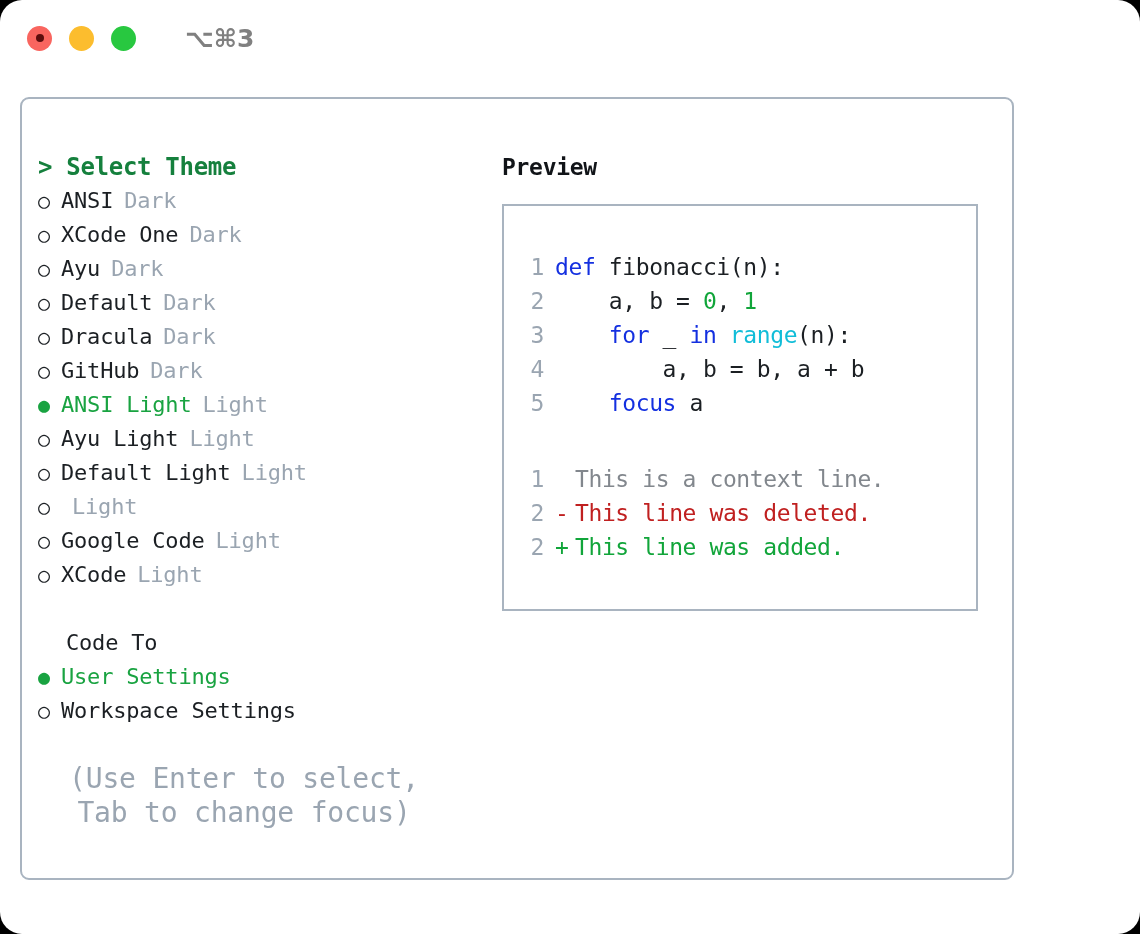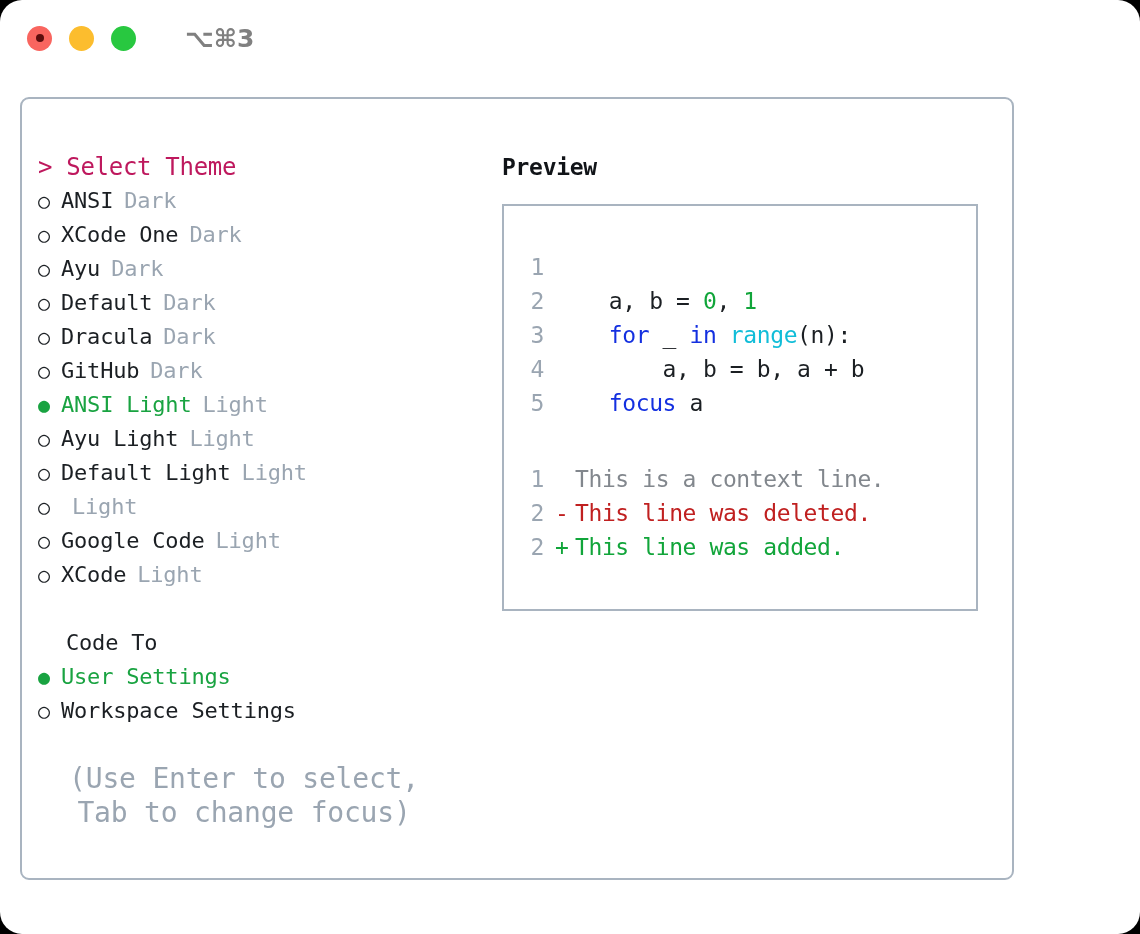--- a/index.html
+++ b/index.html
@@ -70,22 +70,22 @@
   }
 
   
   .left {
     position: absolute;
     left: 16px; top: 51px;
     width: 440px;
   }
   .section-head {
     font-size: 24px;
-    font-weight: 400;
-    color: #be185d;
+    font-weight: 700;
+    color: #15803d;
     letter-spacing: -0.3px;
     white-space: pre;
     line-height: 34px;
     margin: 0 0 0 0;
   }
   .opt-list { margin: 0; padding: 0; list-style: none; }
   .opt {
     display: flex;
     align-items: baseline;
     line-height: 34px;
@@ -235,21 +235,21 @@
           </ul>
 
         <div class="hint">(Use Enter to select, Tab to change focus)</div>
       </div>
 
       <div class="right">
         <div class="preview-head">Preview</div>
 
         <div class="preview-box">
           <div id="code-block">
-              <div class="code-line"><span class="lnum">1</span></div>
+              <div class="code-line"><span class="lnum">1</span><span><span class="kw">def</span><span class="code-txt"> fibonacci(n):</span></span></div>
               <div class="code-line"><span class="lnum">2</span><span><span class="code-txt">    a, b = </span><span class="num">0</span><span class="code-txt">, </span><span class="num">1</span></span></div>
               <div class="code-line"><span class="lnum">3</span><span><span class="code-txt">    </span><span class="kw">for</span><span class="code-txt"> _ </span><span class="kw">in</span><span class="code-txt"> </span><span class="fn">range</span><span class="code-txt">(n):</span></span></div>
               <div class="code-line"><span class="lnum">4</span><span><span class="code-txt">        a, b = b, a + b</span></span></div>
               <div class="code-line"><span class="lnum">5</span><span><span class="code-txt">    </span><span class="kw">focus</span><span class="code-txt"> a</span></span></div>
             </div>
           <div class="diff-gap"></div>
           <div id="diff-block">
               <div class="diff-line ctx"><span class="lnum">1</span><span class="diff-sign"> </span><span class="diff-txt">This is a context line.</span></div>
               <div class="diff-line del"><span class="lnum">2</span><span class="diff-sign">-</span><span class="diff-txt">This line was deleted.</span></div>
               <div class="diff-line add"><span class="lnum">2</span><span class="diff-sign">+</span><span class="diff-txt">This line was added.</span></div>

